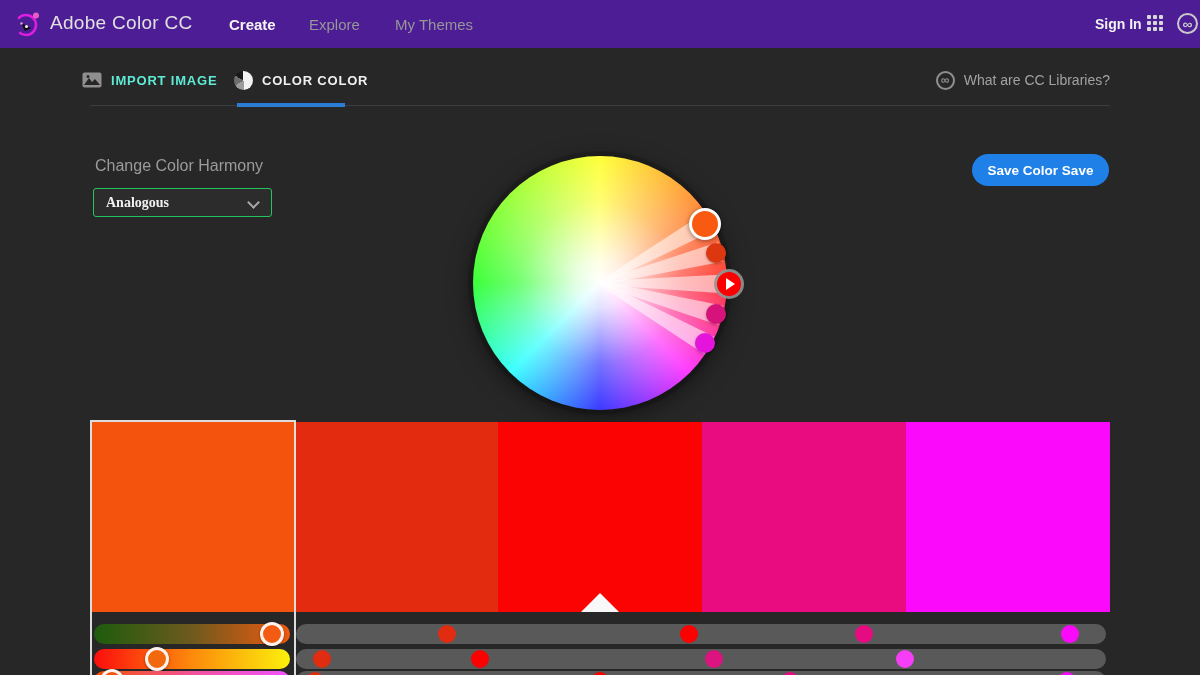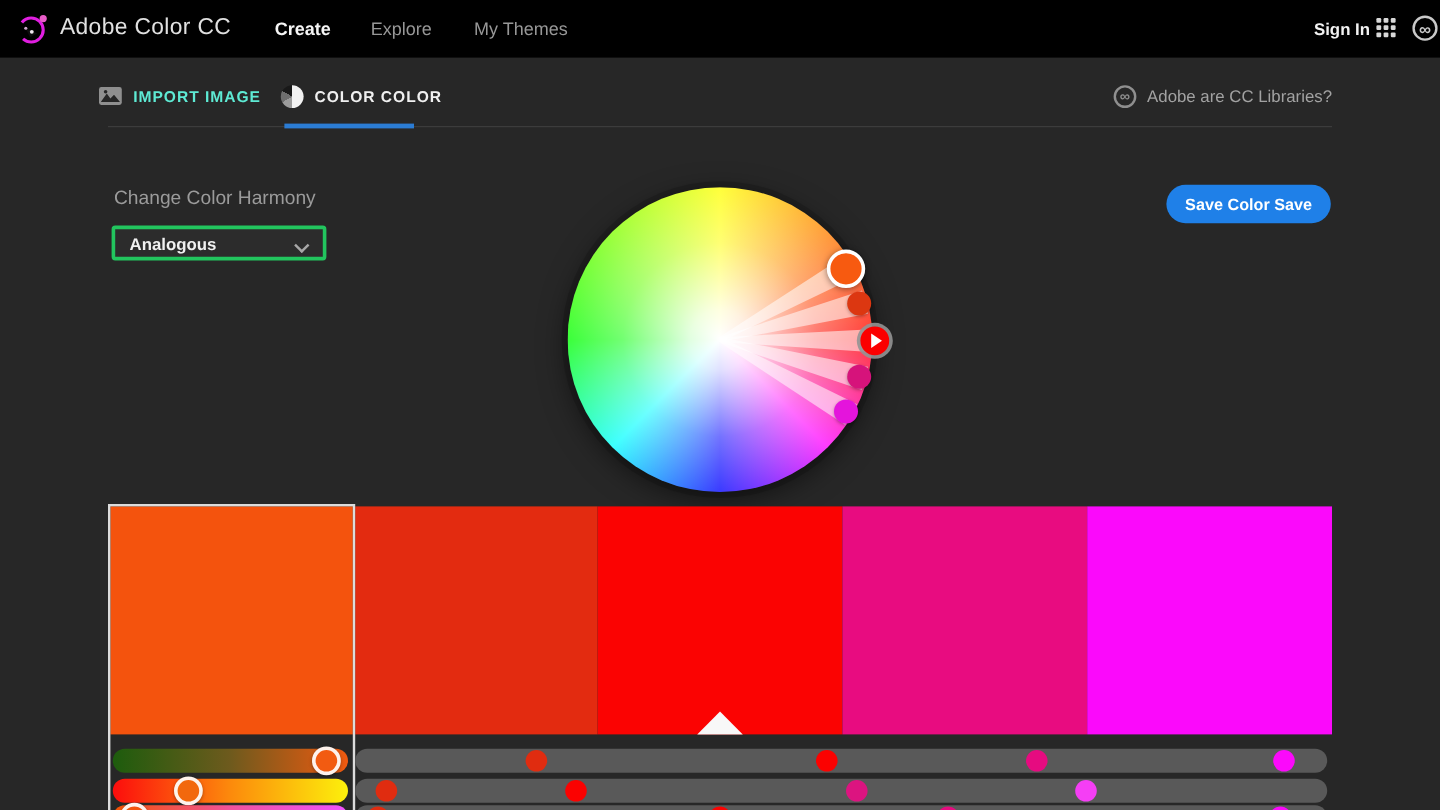--- a/index.html
+++ b/index.html
@@ -1,20 +1,20 @@
 <!DOCTYPE html>
 <html><head>
 <meta charset="utf-8">
 <style>
   html,body{margin:0;padding:0;background:#111;}
   #app{position:relative;width:1200px;height:675px;background:#272727;overflow:hidden;
        font-family:"Liberation Sans",sans-serif;-webkit-font-smoothing:antialiased;}
 
   
-  .header{position:absolute;top:0;left:0;width:100%;height:48px;background:#000000;}
+  .header{position:absolute;top:0;left:0;width:100%;height:48px;background:#4c1d95;}
   .logo{position:absolute;left:13px;top:10px;width:28px;height:28px;}
   .app-title{position:absolute;left:50px;top:12px;font-size:19px;font-weight:400;color:#e0e0e0;letter-spacing:.3px;}
   .nav-item{position:absolute;top:16px;font-size:15px;color:#979797;cursor:pointer;}
   .nav-item.active{color:#f5f5f5;font-weight:700;}
   .nav-create{left:229px;} .nav-explore{left:309px;} .nav-themes{left:395px;}
   .sign-in{position:absolute;left:1095px;top:16px;font-size:14px;font-weight:700;color:#f2f2f2;cursor:pointer;}
   .grid-icon{position:absolute;left:1147px;top:15px;width:18px;height:18px;display:grid;
              grid-template-columns:repeat(3,4px);grid-template-rows:repeat(3,4px);gap:2px;cursor:pointer;}
   .grid-icon span{background:#d8d8d8;border-radius:1px;}
   .cc-badge{box-sizing:border-box;border:2px solid #c9c9c9;border-radius:50%;color:#c9c9c9;
@@ -30,21 +30,21 @@
   .tab-underline{position:absolute;left:237px;top:103px;width:108px;height:4px;}
   .wheel-glyph{width:19px;height:19px;border-radius:50%;
       background:conic-gradient(from 0deg,#f2f2f2 0 180deg,#9c9c9c 180deg 240deg,#6e6e6e 240deg 300deg,#191919 300deg 360deg);}
   .cclib{position:absolute;right:90px;top:68px;height:24px;display:flex;align-items:center;gap:9px;
          font-size:14px;color:#a2a2a2;cursor:pointer;}
   .cc-small{width:19px;height:19px;font-size:12px;border-color:#8f8f8f;color:#8f8f8f;}
 
   
   .harmony-label{position:absolute;left:95px;top:157px;font-size:16px;color:#9b9b9b;}
   .harmony-select{position:absolute;left:93px;top:188px;width:179px;height:29px;box-sizing:border-box;
-      background:#2c2c2c;border:3px solid #22c55e;border-radius:3px;display:flex;align-items:center;cursor:pointer;}
+      background:#2c2c2c;border:1px solid #22c55e;border-radius:3px;display:flex;align-items:center;cursor:pointer;font-family:Liberation Serif, serif;}
   .harmony-value{margin-left:12px;font-size:14px;font-weight:700;color:#f0f0f0;}
   .chevron{position:absolute;right:13px;top:9px;width:7px;height:7px;border-right:2px solid #a8a8a8;
            border-bottom:2px solid #a8a8a8;transform:rotate(45deg);}
   .save-btn{position:absolute;left:972px;top:154px;width:137px;height:32px;border:none;border-radius:16px;
       color:#fff;font-family:inherit;font-size:13.5px;font-weight:700;cursor:pointer;}
 
   
   .wheel{position:absolute;left:473px;top:156px;width:254px;height:254px;border-radius:50%;cursor:pointer;
      background:
        radial-gradient(circle,rgba(255,255,255,1) 0%,rgba(255,255,255,.88) 14%,rgba(255,255,255,.45) 45%,rgba(255,255,255,0) 97%),
@@ -115,21 +115,21 @@
     <span>IMPORT IMAGE</span>
   </div>
   <div class="tab tab-wheel">
     <span class="wheel-glyph"></span>
     <span>COLOR COLOR</span>
   </div>
   <div class="tab-divider"></div>
   <div class="tab-underline" id="tab-underline" style="background: rgb(43, 124, 212);"></div>
   <div class="cclib">
     <span class="cc-badge cc-small">∞</span>
-    <span>Adobe are CC Libraries?</span>
+    <span>What are CC Libraries?</span>
   </div>
 
   <div class="harmony-label">Change Color Harmony</div>
   <div class="harmony-select">
     <span class="harmony-value">Analogous</span>
     <span class="chevron"></span>
   </div>
   <button class="save-btn" id="save-btn" style="background: rgb(31, 128, 232);">Save Color Save</button>
 
   <div class="wheel"></div>

